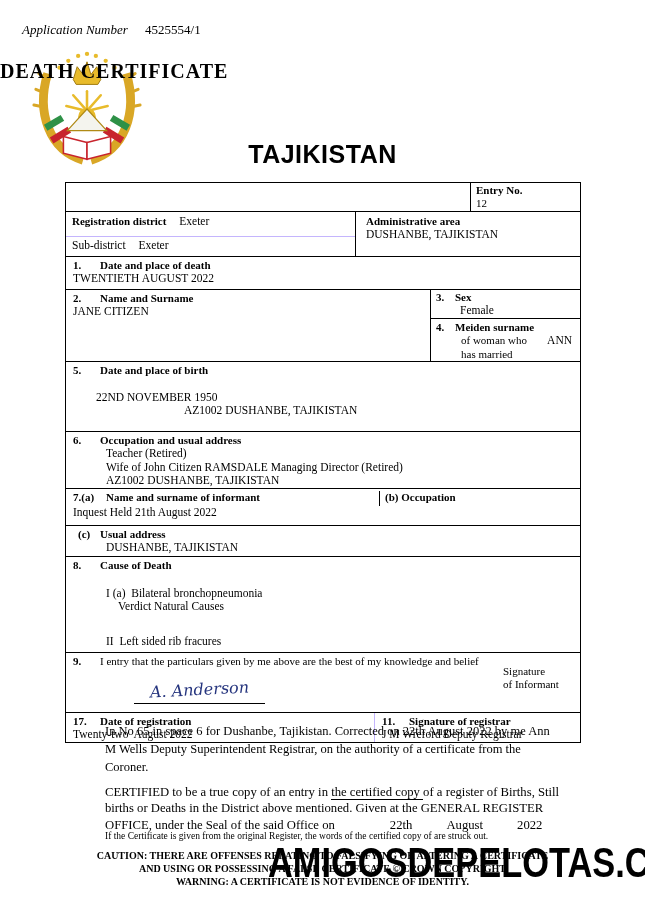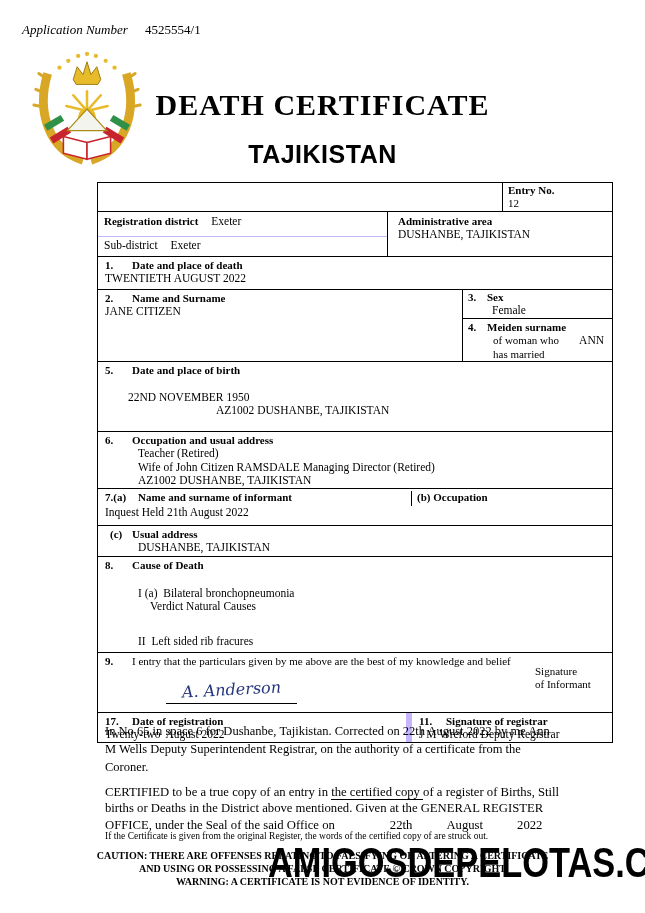--- a/index.html
+++ b/index.html
@@ -9,28 +9,28 @@
     font-family:"Liberation Serif", serif; color:#000;
   }
   .page { position:absolute; inset:0; background:#fff; }
 
   .app-number { position:absolute; top:22px; left:22px; font-size:13px; }
   .app-number .lbl { font-style:italic; }
   .app-number .num { margin-left:14px; }
 
   .emblem { position:absolute; top:50px; left:28px; width:118px; height:118px; }
 
-  .title { position:absolute; top:60px; left:0; width:645px; text-align:center;
-           font-size:30px; font-weight:bold; letter-spacing:1px;margin-top:28px; }
+  .title { position:absolute; top:60px; left:0; width:645px; 
+           font-size:20px; font-weight:bold; letter-spacing:1px; }
   .country { position:absolute; top:140px; left:0; width:645px; text-align:center;
              font-family:"Liberation Sans", sans-serif; font-size:25px; font-weight:bold; letter-spacing:0.5px; }
 
   
   .cert { position:absolute; left:65px; top:182px; width:516px; border:1px solid #000;
-          font-size:11.5px; line-height:1.18;margin-left:32px; }
+          font-size:11.5px; line-height:1.18; }
   .row { border-bottom:1px solid #000; position:relative; }
   .row.last { border-bottom:none; }
 
   .no  { width:34px; padding-left:7px; font-weight:bold; font-size:11px; flex-shrink:0; }
   .lb  { font-weight:bold; font-size:11px; }
   .hl  { display:flex; padding-top:2px; }
   .val { padding-left:7px; white-space:pre-wrap; }
   .ind { padding-left:40px; }
 
   .entry-row { display:flex; min-height:27px; }
@@ -65,21 +65,21 @@
   .s8 { min-height:96px; }
   .s8 .l1 { margin-top:15px; }
   .s8 .l2 { margin-top:21px; }
   .s9 { min-height:60px; }
   .sig-wrap { position:absolute; left:68px; top:28px; border-bottom:1px solid #000; padding:0 16px 3px; }
   .sig-text { display:inline-block; font-family:"DejaVu Serif", serif; font-style:italic;
               font-size:16px; color:#26357e; transform:rotate(-3deg); }
   .sig-labels { position:absolute; left:437px; top:12px; font-size:11px; line-height:1.2; }
   .s1011 { display:flex; min-height:29px; }
   .s1011-left { flex:1; }
-  .s1011-right { width:206px; border-left:6px solid #c4b5fd; }
+  .s1011-right { width:206px; border-left:1px solid #c4b5fd; }
   .s1011 .no3 { width:34px; padding-left:7px; font-weight:bold; font-size:11px; flex-shrink:0; }
 
   
   .correction { position:absolute; left:105px; top:722px; width:448px;
                 font-size:12.5px; line-height:1.45; }
   .certified { position:absolute; left:105px; top:784px; width:462px;
                font-size:12.7px; line-height:1.28; }
   .certified .ul { border-bottom:1px solid #000; }
   .certified .day { margin-left:55px; }
   .certified .mon { margin-left:34px; }

